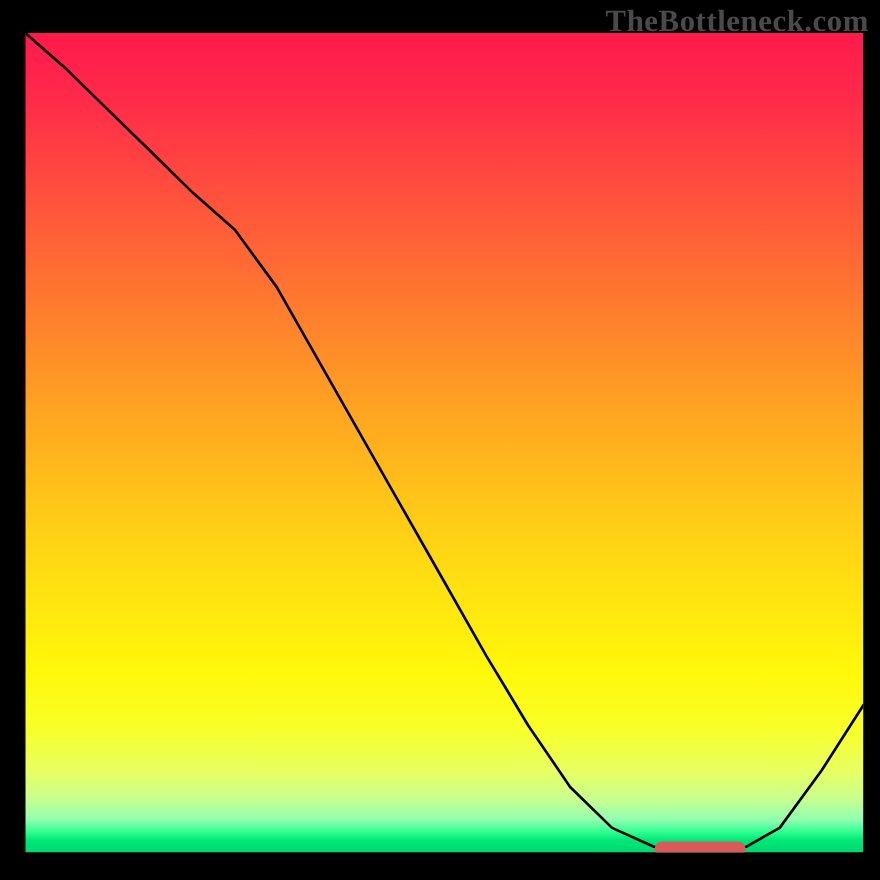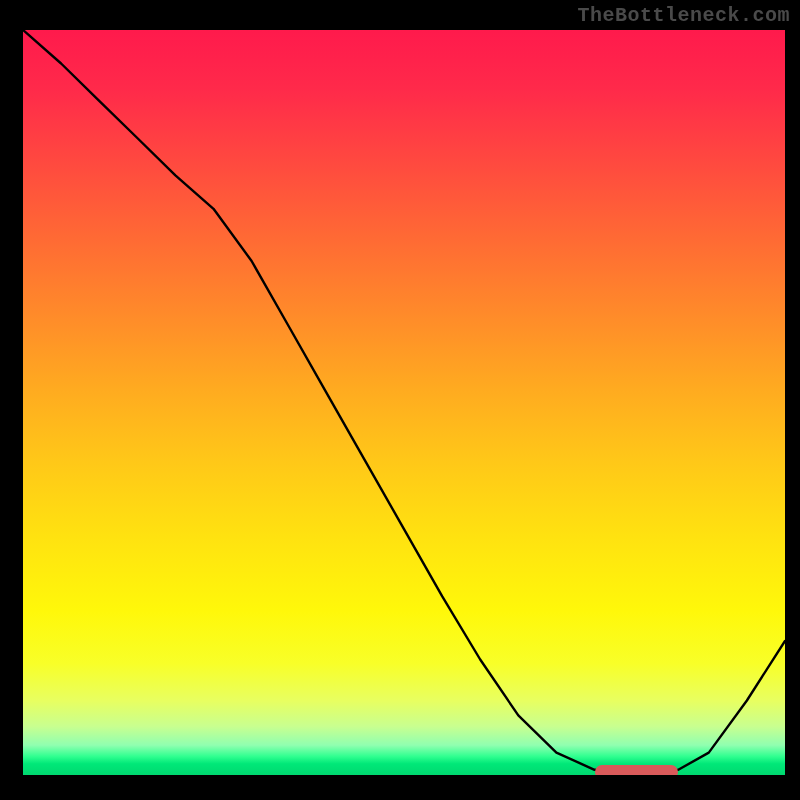--- a/index.html
+++ b/index.html
@@ -15,24 +15,24 @@
     position: relative;
     width: 800px;
     height: 800px;
     background: #000;
   }
   .watermark {
     position: absolute;
     top: 4px;
     right: 10px;
     color: #4a4a4a;
-    font-size: 20px;
+    font-size: 28px;
     font-weight: bold;
     letter-spacing: 0.5px;
-    font-family: Liberation Mono, monospace;
+    font-family: Liberation Serif, serif;
   }
   .plot-area {
     position: absolute;
     left: 23px;
     top: 30px;
     width: 762px;
     height: 745px;
     overflow: hidden;
   }
   .gradient-bg {

